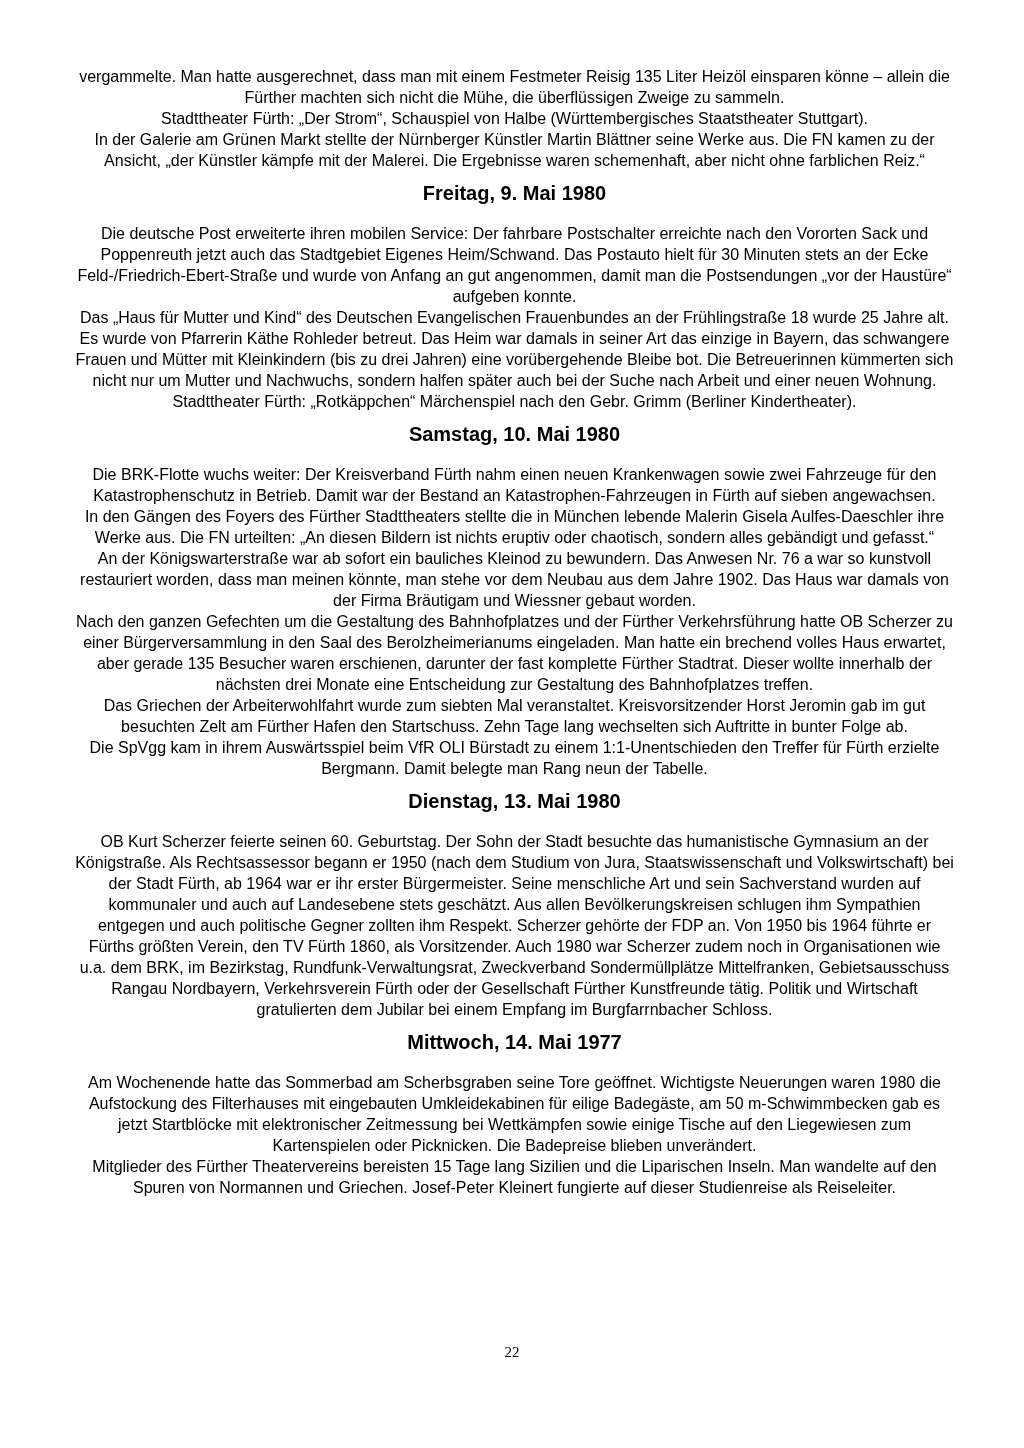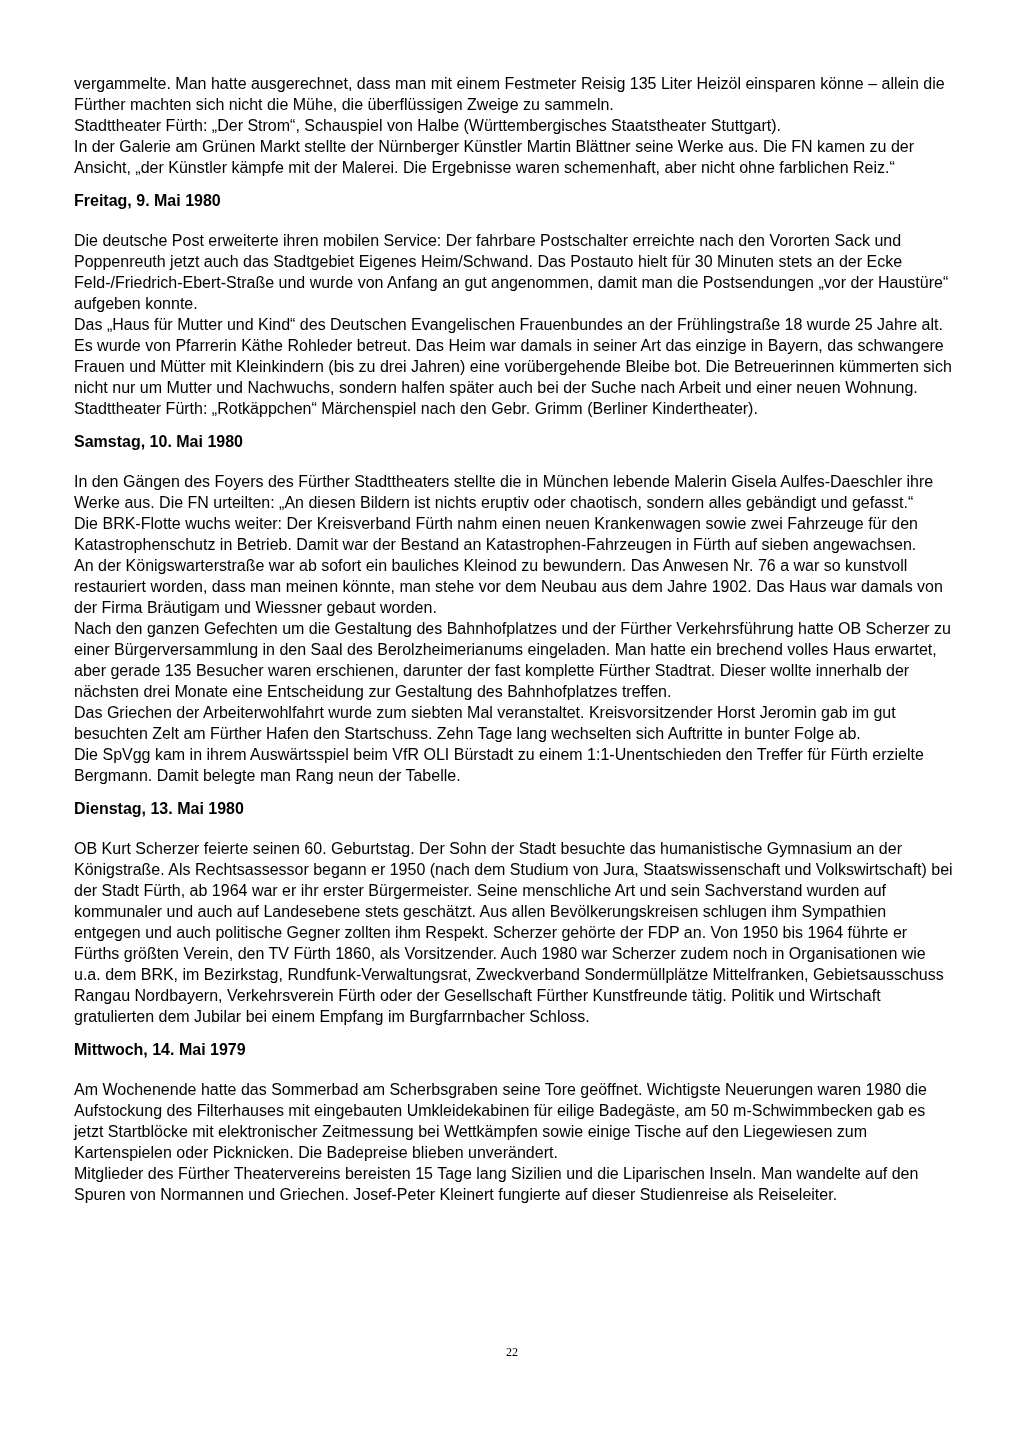--- a/index.html
+++ b/index.html
@@ -10,67 +10,67 @@
     height: 1448px;
     margin: 0 auto;
     background: #ffffff;
     color: #000000;
     font-family: "Liberation Sans", "DejaVu Sans", sans-serif;
     overflow: hidden;
   }
   .doc-body {
     position: absolute;
     left: 74px;
-    top: 73px;
+    top: 66px;
     width: 881px;
     font-size: 16px;
     line-height: 21px;
-    text-align: left;
+    text-align: center;
   }
   .para {
     margin: 0;
     padding: 0;
   }
   .section-heading {
-    font-size: 16px;
+    font-size: 20px;
     line-height: 21px;
     font-weight: 700;
     margin: 12px 0 19px 0;
     padding: 0;
   }
   .page-footer {
     position: absolute;
     top: 1342px;
     left: 0;
     width: 100%;
     text-align: center;
     font-family: "Liberation Serif", "DejaVu Serif", serif;
-    font-size: 12px;
+    font-size: 15px;
     line-height: 20px;
   }
 </style>
 </head>
 <body>
 
 <div class="page">
   <div class="doc-body">
       <p class="para">vergammelte. Man hatte ausgerechnet, dass man mit einem Festmeter Reisig 135 Liter Heizöl einsparen könne – allein die Fürther machten sich nicht die Mühe, die überflüssigen Zweige zu sammeln.</p>
       <p class="para">Stadttheater Fürth: „Der Strom“, Schauspiel von Halbe (Württembergisches Staatstheater Stuttgart).</p>
       <p class="para">In der Galerie am Grünen Markt stellte der Nürnberger Künstler Martin Blättner seine Werke aus. Die FN kamen zu der Ansicht, „der Künstler kämpfe mit der Malerei. Die Ergebnisse waren schemenhaft, aber nicht ohne farblichen Reiz.“</p>
       <h2 class="section-heading">Freitag, 9. Mai 1980</h2>
       <p class="para">Die deutsche Post erweiterte ihren mobilen Service: Der fahrbare Postschalter erreichte nach den Vororten Sack und Poppenreuth jetzt auch das Stadtgebiet Eigenes Heim/Schwand. Das Postauto hielt für 30 Minuten stets an der Ecke Feld-/Friedrich-Ebert-Straße und wurde von Anfang an gut angenommen, damit man die Postsendungen „vor der Haustüre“ aufgeben konnte.</p>
       <p class="para">Das „Haus für Mutter und Kind“ des Deutschen Evangelischen Frauenbundes an der Frühlingstraße 18 wurde 25 Jahre alt. Es wurde von Pfarrerin Käthe Rohleder betreut. Das Heim war damals in seiner Art das einzige in Bayern, das schwangere Frauen und Mütter mit Kleinkindern (bis zu drei Jahren) eine vorübergehende Bleibe bot. Die Betreuerinnen kümmerten sich nicht nur um Mutter und Nachwuchs, sondern halfen später auch bei der Suche nach Arbeit und einer neuen Wohnung.</p>
       <p class="para">Stadttheater Fürth: „Rotkäppchen“ Märchenspiel nach den Gebr. Grimm (Berliner Kindertheater).</p>
       <h2 class="section-heading">Samstag, 10. Mai 1980</h2>
+      <p class="para">Die BRK-Flotte wuchs weiter: Der Kreisverband Fürth nahm einen neuen Krankenwagen sowie zwei Fahrzeuge für den Katastrophenschutz in Betrieb. Damit war der Bestand an Katastrophen-Fahrzeugen in Fürth auf sieben angewachsen.</p>
       <p class="para">In den Gängen des Foyers des Fürther Stadttheaters stellte die in München lebende Malerin Gisela Aulfes-Daeschler ihre Werke aus. Die FN urteilten: „An diesen Bildern ist nichts eruptiv oder chaotisch, sondern alles gebändigt und gefasst.“</p>
-      <p class="para">Die BRK-Flotte wuchs weiter: Der Kreisverband Fürth nahm einen neuen Krankenwagen sowie zwei Fahrzeuge für den Katastrophenschutz in Betrieb. Damit war der Bestand an Katastrophen-Fahrzeugen in Fürth auf sieben angewachsen.</p>
       <p class="para">An der Königswarterstraße war ab sofort ein bauliches Kleinod zu bewundern. Das Anwesen Nr. 76 a war so kunstvoll restauriert worden, dass man meinen könnte, man stehe vor dem Neubau aus dem Jahre 1902. Das Haus war damals von der Firma Bräutigam und Wiessner gebaut worden.</p>
       <p class="para">Nach den ganzen Gefechten um die Gestaltung des Bahnhofplatzes und der Fürther Verkehrsführung hatte OB Scherzer zu einer Bürgerversammlung in den Saal des Berolzheimerianums eingeladen. Man hatte ein brechend volles Haus erwartet, aber gerade 135 Besucher waren erschienen, darunter der fast komplette Fürther Stadtrat. Dieser wollte innerhalb der nächsten drei Monate eine Entscheidung zur Gestaltung des Bahnhofplatzes treffen.</p>
       <p class="para">Das Griechen der Arbeiterwohlfahrt wurde zum siebten Mal veranstaltet. Kreisvorsitzender Horst Jeromin gab im gut besuchten Zelt am Fürther Hafen den Startschuss. Zehn Tage lang wechselten sich Auftritte in bunter Folge ab.</p>
       <p class="para">Die SpVgg kam in ihrem Auswärtsspiel beim VfR OLI Bürstadt zu einem 1:1-Unentschieden den Treffer für Fürth erzielte Bergmann. Damit belegte man Rang neun der Tabelle.</p>
       <h2 class="section-heading">Dienstag, 13. Mai 1980</h2>
       <p class="para">OB Kurt Scherzer feierte seinen 60. Geburtstag. Der Sohn der Stadt besuchte das humanistische Gymnasium an der Königstraße. Als Rechtsassessor begann er 1950 (nach dem Studium von Jura, Staatswissenschaft und Volkswirtschaft) bei der Stadt Fürth, ab 1964 war er ihr erster Bürgermeister. Seine menschliche Art und sein Sachverstand wurden auf kommunaler und auch auf Landesebene stets geschätzt. Aus allen Bevölkerungskreisen schlugen ihm Sympathien entgegen und auch politische Gegner zollten ihm Respekt. Scherzer gehörte der FDP an. Von 1950 bis 1964 führte er Fürths größten Verein, den TV Fürth 1860, als Vorsitzender. Auch 1980 war Scherzer zudem noch in Organisationen wie u.a. dem BRK, im Bezirkstag, Rundfunk-Verwaltungsrat, Zweckverband Sondermüllplätze Mittelfranken, Gebietsausschuss Rangau Nordbayern, Verkehrsverein Fürth oder der Gesellschaft Fürther Kunstfreunde tätig. Politik und Wirtschaft gratulierten dem Jubilar bei einem Empfang im Burgfarrnbacher Schloss.</p>
-      <h2 class="section-heading">Mittwoch, 14. Mai 1979</h2>
+      <h2 class="section-heading">Mittwoch, 14. Mai 1977</h2>
       <p class="para">Am Wochenende hatte das Sommerbad am Scherbsgraben seine Tore geöffnet. Wichtigste Neuerungen waren 1980 die Aufstockung des Filterhauses mit eingebauten Umkleidekabinen für eilige Badegäste, am 50 m-Schwimmbecken gab es jetzt Startblöcke mit elektronischer Zeitmessung bei Wettkämpfen sowie einige Tische auf den Liegewiesen zum Kartenspielen oder Picknicken. Die Badepreise blieben unverändert.</p>
       <p class="para">Mitglieder des Fürther Theatervereins bereisten 15 Tage lang Sizilien und die Liparischen Inseln. Man wandelte auf den Spuren von Normannen und Griechen. Josef-Peter Kleinert fungierte auf dieser Studienreise als Reiseleiter.</p>
     </div>
   <div class="page-footer">22</div>
 </div>
 
 </body></html>

